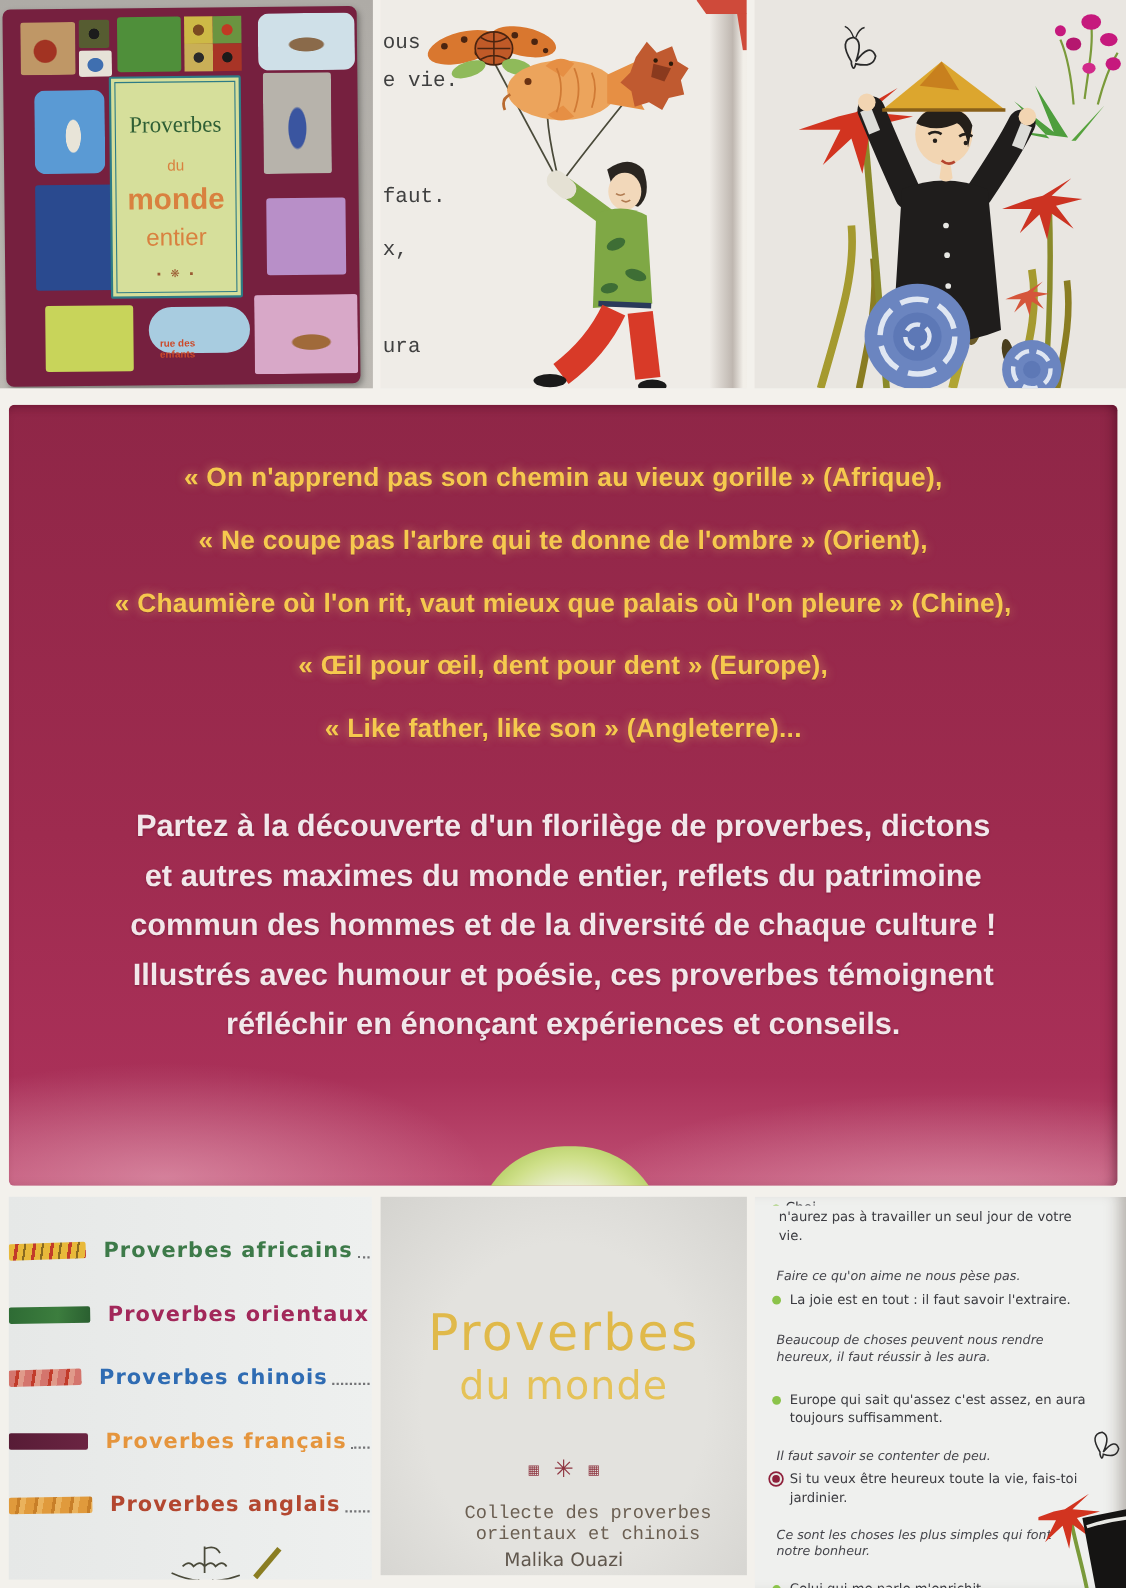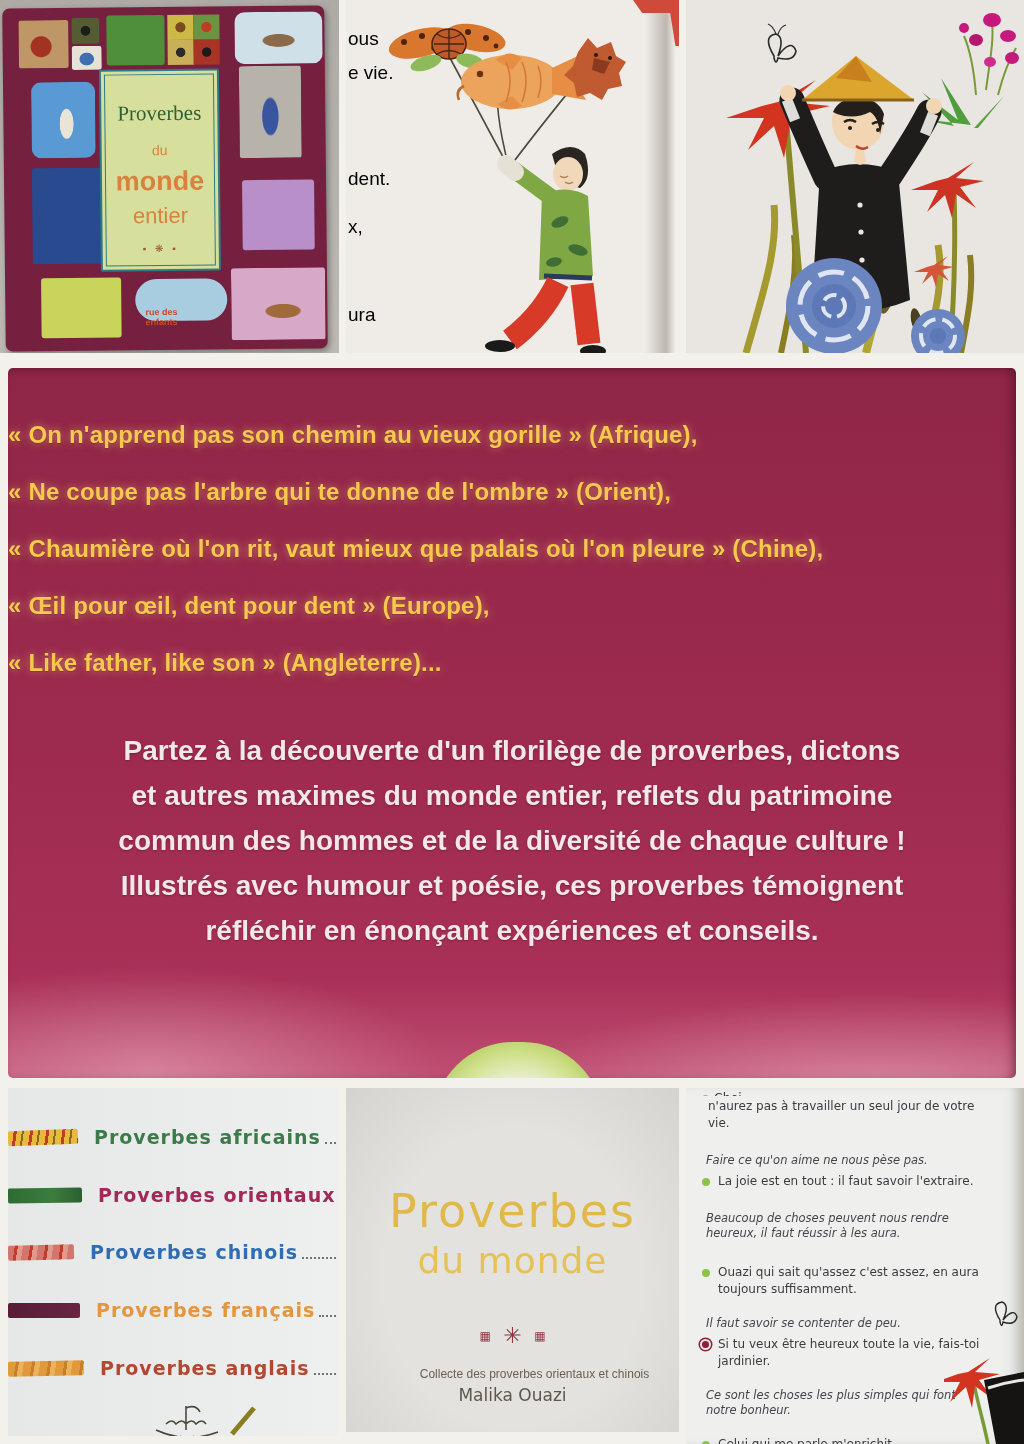--- a/index.html
+++ b/index.html
@@ -18,39 +18,39 @@
   .cv-proverbes{margin-top:26px;font-family:"Liberation Serif",serif;font-size:21px;color:#2f5f35;}
   .cv-du{margin-top:16px;font-size:14px;color:#d9813f;}
   .cv-monde{margin-top:8px;font-size:27px;font-weight:bold;color:#d9813f;}
   .cv-entier{margin-top:6px;font-size:22px;color:#d9813f;}
   .cv-orn{margin-top:14px;font-size:10px;color:#9a5a32;letter-spacing:3px;}
   .publisher{position:absolute;left:0;right:10px;top:300px;text-align:center;color:#cc4a2a;
              font-size:9px;font-weight:bold;line-height:10px;}
 
   
   #cell-kites{left:346px;top:0;width:333px;height:353px;background:#efece7;}
-  .frag{position:absolute;left:2px;color:#000000;font-size:19px;font-family:Liberation Sans, sans-serif;}
+  .frag{position:absolute;left:2px;color:#404040;font-size:19px;font-family:Liberation Mono, monospace;}
   .gutter{position:absolute;right:0;top:0;bottom:0;width:34px;
           background:linear-gradient(to right,rgba(0,0,0,0),rgba(112,96,86,.38) 62%,#f2efe9 90%);}
   .red-edge-top{position:absolute;right:0;top:0;width:46px;height:13px;background:#cf4a3a;
                 clip-path:polygon(0 0,100% 0,100% 100%,20% 100%);}
   .red-edge-right{position:absolute;right:0;top:12px;width:9px;height:34px;background:#cf4a3a;
                   clip-path:polygon(0 0,100% 0,100% 100%,60% 100%);}
 
   
   #cell-hat{left:686px;top:0;width:338px;height:353px;background:#e9e6e1;}
 
   
   #band{left:8px;top:368px;width:1008px;height:710px;border-radius:5px;overflow:hidden;
         background:
           radial-gradient(ellipse 420px 150px at 14% 99%,rgba(255,225,232,.35),rgba(255,225,232,0) 70%),
           radial-gradient(ellipse 520px 140px at 86% 102%,rgba(255,225,232,.38),rgba(255,225,232,0) 70%),
           linear-gradient(180deg,#8f2647 0%,#9e2b4f 55%,#a93058 86%,#c04f74 100%);
         box-shadow:inset -8px 0 12px -6px rgba(60,5,25,.55),inset 0 6px 10px -6px rgba(60,5,25,.45);}
-  .proverbs-block{position:absolute;top:38px;left:0;right:0;text-align:left;}
+  .proverbs-block{position:absolute;top:38px;left:0;right:0;text-align:center;}
   .proverb-line{height:57px;line-height:57px;font-size:24px;font-weight:bold;color:#f6c94e;
                 letter-spacing:.2px;text-shadow:0 0 9px rgba(252,214,120,.55),0 1px 1px rgba(90,20,40,.5);}
   .blurb-block{position:absolute;top:360px;left:0;right:0;text-align:center;}
   .blurb-line{height:45px;line-height:45px;font-size:28px;font-weight:bold;color:#f2e7ea;
               text-shadow:0 1px 2px rgba(80,10,35,.45);}
   .green-arc{position:absolute;left:425px;top:674px;width:170px;height:80px;
              border-radius:85px 85px 0 0;
              background:radial-gradient(ellipse at 50% 110%,#eef0da 38%,#cfe08a 62%,#a9c653 85%,#9fc04e 100%);}
 
   
@@ -68,21 +68,21 @@
   .sw-anglais{width:76px;background:repeating-linear-gradient(100deg,#e09a3c 0 8px,#c87f28 8px 11px,#eab25c 11px 16px);transform:rotate(-1deg);}
 
   
   #cell-title{left:346px;top:1088px;width:333px;height:344px;
               background:radial-gradient(ellipse at 50% 55%,#e3e2de 55%,#d4d3cf 100%);text-align:center;}
   .tp-title1{margin-top:96px;font-size:46px;color:#e0b94a;font-family:"DejaVu Sans",sans-serif;letter-spacing:2px;}
   .tp-title2{margin-top:2px;font-size:36px;color:#e5c257;font-family:"DejaVu Sans",sans-serif;letter-spacing:1px;}
   .tp-orn{margin-top:42px;color:#8e3540;}
   .tp-orn .sq{font-size:12px;vertical-align:3px;}
   .tp-orn .star{font-size:22px;margin:0 8px;}
-  .tp-sub{margin-top:18px;font-size:12px;color:#6b5f52;font-family:Liberation Sans, sans-serif;margin-left:44px;}
+  .tp-sub{margin-top:18px;font-size:17px;color:#6b5f52;font-family:Liberation Mono, monospace;margin-left:44px;}
   .tp-author{margin-top:4px;font-size:17px;color:#5f564c;font-family:"DejaVu Sans",sans-serif;}
 
   
   #cell-page{left:686px;top:1088px;width:338px;height:356px;background:#eff0ee;
              box-shadow:inset -14px 0 14px -8px rgba(110,100,90,.45);}
   .pp{position:relative;padding:2px 34px 0 16px;font-family:"DejaVu Sans",sans-serif;color:#3b3b40;}
   .cut-top{height:6px;overflow:hidden;line-height:16px;font-size:12.5px;color:#3b3b40;}
   .cut-top .dotg{display:inline-block;width:7px;height:7px;border-radius:50%;background:#8bc34a;margin-right:5px;}
   .pv{position:relative;font-size:12px;line-height:1.45;padding-left:16px;}
   .pv .dot{position:absolute;left:0;top:5px;width:8px;height:8px;border-radius:50%;background:#8bc34a;}
@@ -131,21 +131,21 @@
       <div class="publisher">
         <div>rue des</div>
         <div>enfants</div>
       </div>
     </div>
   </div>
 
   <div class="cell" id="cell-kites">
     <span class="frag" style="top:28px">ous</span>
     <span class="frag" style="top:62px">e vie.</span>
-    <span class="frag" style="top:168px">dent.</span>
+    <span class="frag" style="top:168px">faut.</span>
     <span class="frag" style="top:216px">x,</span>
     <span class="frag" style="top:304px">ura</span>
 
     <svg viewBox="0 0 333 353" width="333" height="353">
       <g>
         <path d="M163 168 L104 58" stroke="#4a4a3a" stroke-width="1.6" fill="none"></path>
         <path d="M163 168 C152 125 149 98 153 82" stroke="#4a4a3a" stroke-width="1.6" fill="none"></path>
         <path d="M163 168 C195 125 226 88 240 70" stroke="#4a4a3a" stroke-width="1.6" fill="none"></path>
       </g>
       <g>
@@ -340,21 +340,21 @@
   <div class="cell" id="cell-page">
     <div class="pp">
       <div class="cut-top"><span class="dotg"></span><span>Choi</span></div>
       <div class="pv nodot mtA">n'aurez pas à travailler un seul jour de votre vie.</div>
       <div class="cm mtB">Faire ce qu'on aime ne nous pèse pas.</div>
       <div class="pv mtC">
         <span class="dot"></span><span>La joie est en tout : il faut savoir l'extraire.</span>
       </div>
       <div class="cm mtB">Beaucoup de choses peuvent nous rendre heureux, il faut réussir à les aura.</div>
       <div class="pv mtD">
-        <span class="dot"></span><span>Ouazi qui sait qu'assez c'est assez, en aura toujours suffisamment.</span>
+        <span class="dot"></span><span>Europe qui sait qu'assez c'est assez, en aura toujours suffisamment.</span>
       </div>
       <div class="cm mtE">Il faut savoir se contenter de peu.</div>
       <div class="pv mtC">
         <span class="ring"></span><span>Si tu veux être heureux toute la vie, fais-toi jardinier.</span>
       </div>
       <div class="cm mtE">Ce sont les choses les plus simples qui font notre bonheur.</div>
       <div class="pv mtE">
         <span class="dot"></span><span>Celui qui me parle m'enrichit</span>
       </div>
     </div>

